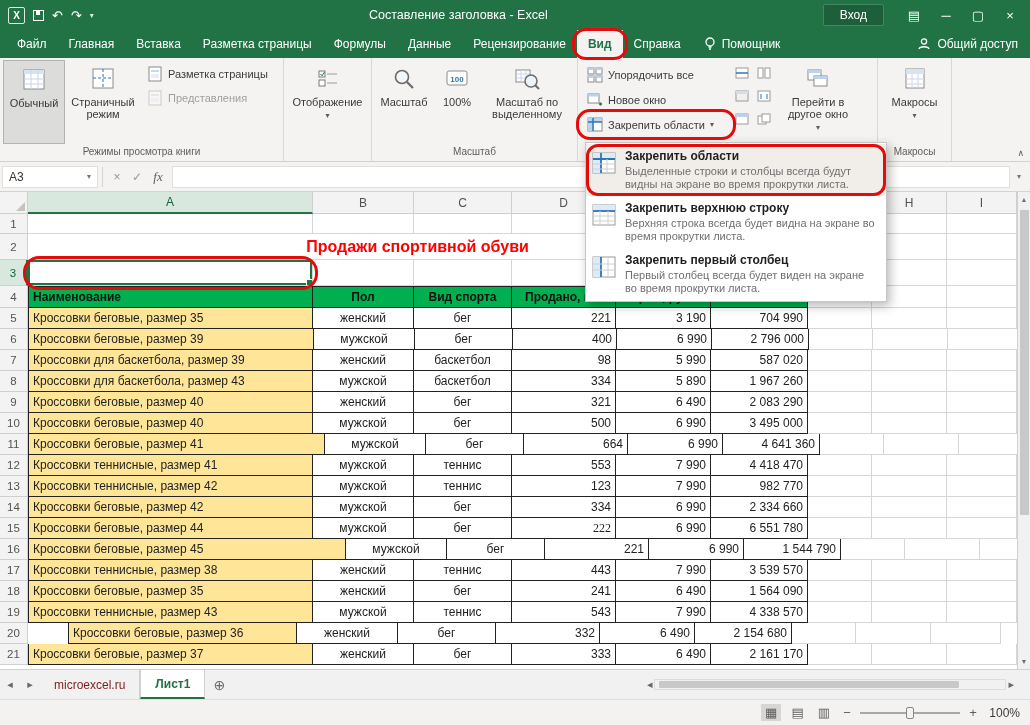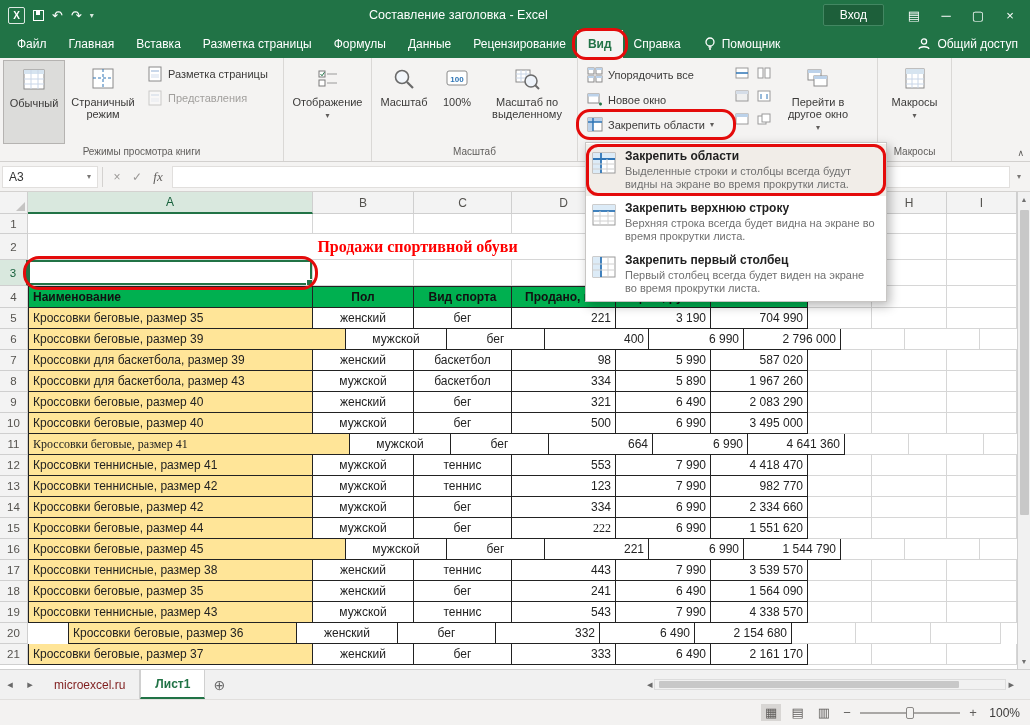--- a/index.html
+++ b/index.html
@@ -413,21 +413,21 @@
             <div class="cell" style="width: 98px;"></div>
             <div class="cell" style="width: 104px;"></div>
             <div class="cell" style="width: 95px;"></div>
             <div class="cell" style="width: 97px;"></div>
             <div class="cell" style="width: 64px;"></div>
             <div class="cell" style="width: 75px;"></div>
             <div class="cell" style="width: 70px;"></div>
           </div>
           <div class="grow" style="height: 26px;">
             <div class="rowhdr">2</div>
-            <div class="cell title-cell" style="width: 780px; font-family: Liberation Serif, serif;">Продажи спортивной обуви</div>
+            <div class="cell title-cell" style="width: 780px;">Продажи спортивной обуви</div>
             <div class="cell" style="width: 64px;"></div>
             <div class="cell" style="width: 75px;"></div>
             <div class="cell" style="width: 70px;"></div>
           </div>
           <div class="grow" style="height: 26px;">
             <div class="rowhdr selhdr-r">3</div>
             <div class="cell selcell" id="cell-a3" style="width: 285px;"></div>
             <div class="cell" style="width: 101px;"></div>
             <div class="cell" style="width: 98px;"></div>
             <div class="cell" style="width: 104px;"></div>
@@ -456,21 +456,21 @@
             <div class="cell tb ctr" style="width: 98px;">бег</div>
             <div class="cell tb num" style="width: 104px;">221</div>
             <div class="cell tb num" style="width: 95px;">3 190</div>
             <div class="cell tb num" style="width: 97px;">704 990</div>
             <div class="cell" style="width: 64px;"></div>
             <div class="cell" style="width: 75px;"></div>
             <div class="cell" style="width: 70px;"></div>
           </div>
           <div class="grow" style="height: 21px;">
             <div class="rowhdr">6</div>
-            <div class="cell tb acell tl" style="width: 318px;">Кроссовки беговые, размер 39</div>
+            <div class="cell tb acell tl" style="width: 286px;">Кроссовки беговые, размер 39</div>
             <div class="cell tb ctr" style="width: 101px;">мужской</div>
             <div class="cell tb ctr" style="width: 98px;">бег</div>
             <div class="cell tb num" style="width: 104px;">400</div>
             <div class="cell tb num" style="width: 95px;">6 990</div>
             <div class="cell tb num" style="width: 97px;">2 796 000</div>
             <div class="cell" style="width: 64px;"></div>
             <div class="cell" style="width: 75px;"></div>
             <div class="cell" style="width: 70px;"></div>
           </div>
           <div class="grow" style="height: 21px;">
@@ -516,21 +516,21 @@
             <div class="cell tb ctr" style="width: 98px;">бег</div>
             <div class="cell tb num" style="width: 104px;">500</div>
             <div class="cell tb num" style="width: 95px;">6 990</div>
             <div class="cell tb num" style="width: 97px;">3 495 000</div>
             <div class="cell" style="width: 64px;"></div>
             <div class="cell" style="width: 75px;"></div>
             <div class="cell" style="width: 70px;"></div>
           </div>
           <div class="grow" style="height: 21px;">
             <div class="rowhdr">11</div>
-            <div class="cell tb acell tl" style="width: 322px; font-family: Liberation Serif, serif;">Кроссовки беговые, размер 41</div>
+            <div class="cell tb acell tl" style="width: 297px;">Кроссовки беговые, размер 41</div>
             <div class="cell tb ctr" style="width: 101px;">мужской</div>
             <div class="cell tb ctr" style="width: 98px;">бег</div>
             <div class="cell tb num" style="width: 104px;">664</div>
             <div class="cell tb num" style="width: 95px;">6 990</div>
             <div class="cell tb num" style="width: 97px;">4 641 360</div>
             <div class="cell" style="width: 64px;"></div>
             <div class="cell" style="width: 75px;"></div>
             <div class="cell" style="width: 70px;"></div>
           </div>
           <div class="grow" style="height: 21px;">
@@ -569,21 +569,21 @@
             <div class="cell" style="width: 75px;"></div>
             <div class="cell" style="width: 70px;"></div>
           </div>
           <div class="grow" style="height: 21px;">
             <div class="rowhdr">15</div>
             <div class="cell tb acell tl" style="width: 285px;">Кроссовки беговые, размер 44</div>
             <div class="cell tb ctr" style="width: 101px;">мужской</div>
             <div class="cell tb ctr" style="width: 98px;">бег</div>
             <div class="cell tb num" style="width: 104px; font-family: Liberation Serif, serif;">222</div>
             <div class="cell tb num" style="width: 95px;">6 990</div>
-            <div class="cell tb num" style="width: 97px;">1 551 620</div>
+            <div class="cell tb num" style="width: 97px;">6 551 780</div>
             <div class="cell" style="width: 64px;"></div>
             <div class="cell" style="width: 75px;"></div>
             <div class="cell" style="width: 70px;"></div>
           </div>
           <div class="grow" style="height: 21px;">
             <div class="rowhdr">16</div>
             <div class="cell tb acell tl" style="width: 318px;">Кроссовки беговые, размер 45</div>
             <div class="cell tb ctr" style="width: 101px;">мужской</div>
             <div class="cell tb ctr" style="width: 98px;">бег</div>
             <div class="cell tb num" style="width: 104px;">221</div>

